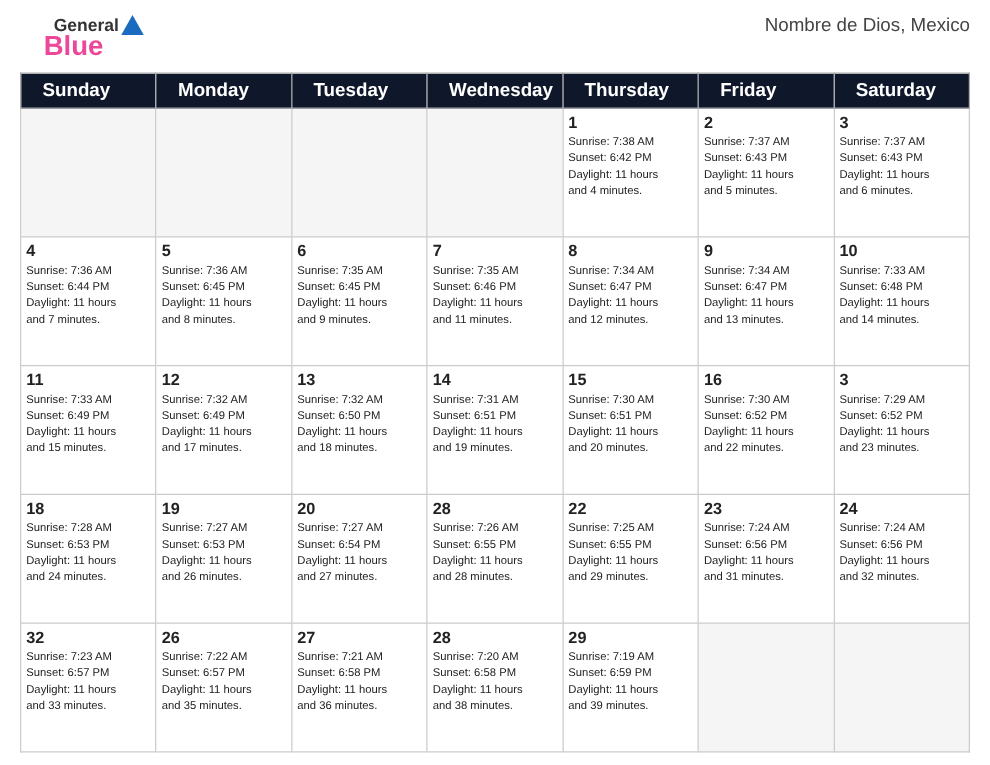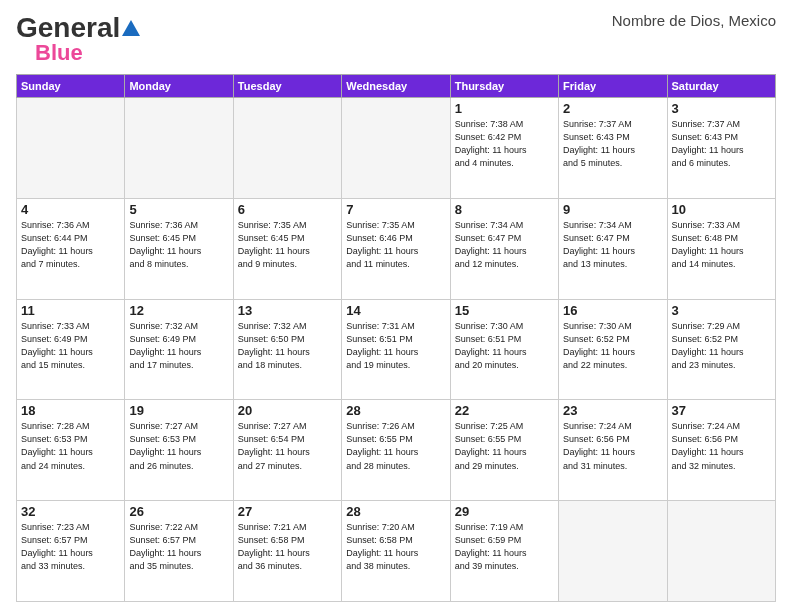--- a/index.html
+++ b/index.html
@@ -52,24 +52,24 @@
       font-weight: normal;
       color: #444;
     }
     .calendar-table {
       width: 100%;
       border-collapse: collapse;
       flex: 1;
       table-layout: fixed;
     }
     .calendar-table th {
-      background: #6d28d9;
+      background: #0f172a;
       color: #fff;
-      font-size: 11px;
-      padding: 5px 4px;
+      font-size: 15px;
+      padding: 5px 17px;
       text-align: left;
       border: 1px solid #aaa;
     }
     .calendar-table td {
       border: 1px solid #ccc;
       vertical-align: top;
       padding: 3px 4px;
       font-size: 9.5px;
       color: #222;
       background: #fff;
@@ -94,21 +94,21 @@
       height: 88px;
     }
   </style>
 </head>
 <body>
 
 <div class="page">
   <div class="header">
     <div class="logo">
       <div style="display:flex;align-items:center;">
-        <span class="logo-general" style="font-size:28px;font-weight:bold;color:#333;">General</span>
+        <span class="logo-general" style="font-size:14px;font-weight:bold;color:#333;margin-left:27px;">General</span>
         <span class="logo-triangle"></span>
       </div>
       <span class="logo-blue" style="font-size:22px;font-weight:bold;color:#ec4899;margin-top:-4px;margin-left:19px;">Blue</span>
     </div>
     <div class="title-block">
       <h2>Nombre de Dios, Mexico</h2>
     </div>
   </div>
 
   <table class="calendar-table">
@@ -221,21 +221,21 @@
           </td>
           <td>
             <span class="day-number">22</span>
             <div class="day-info">Sunrise: 7:25 AM<br>Sunset: 6:55 PM<br>Daylight: 11 hours<br>and 29 minutes.</div>
           </td>
           <td>
             <span class="day-number">23</span>
             <div class="day-info">Sunrise: 7:24 AM<br>Sunset: 6:56 PM<br>Daylight: 11 hours<br>and 31 minutes.</div>
           </td>
           <td>
-            <span class="day-number">37</span>
+            <span class="day-number">24</span>
             <div class="day-info">Sunrise: 7:24 AM<br>Sunset: 6:56 PM<br>Daylight: 11 hours<br>and 32 minutes.</div>
           </td>
         </tr>
         <tr class="week-row">
           <td>
             <span class="day-number">32</span>
             <div class="day-info">Sunrise: 7:23 AM<br>Sunset: 6:57 PM<br>Daylight: 11 hours<br>and 33 minutes.</div>
           </td>
           <td>
             <span class="day-number">26</span>

